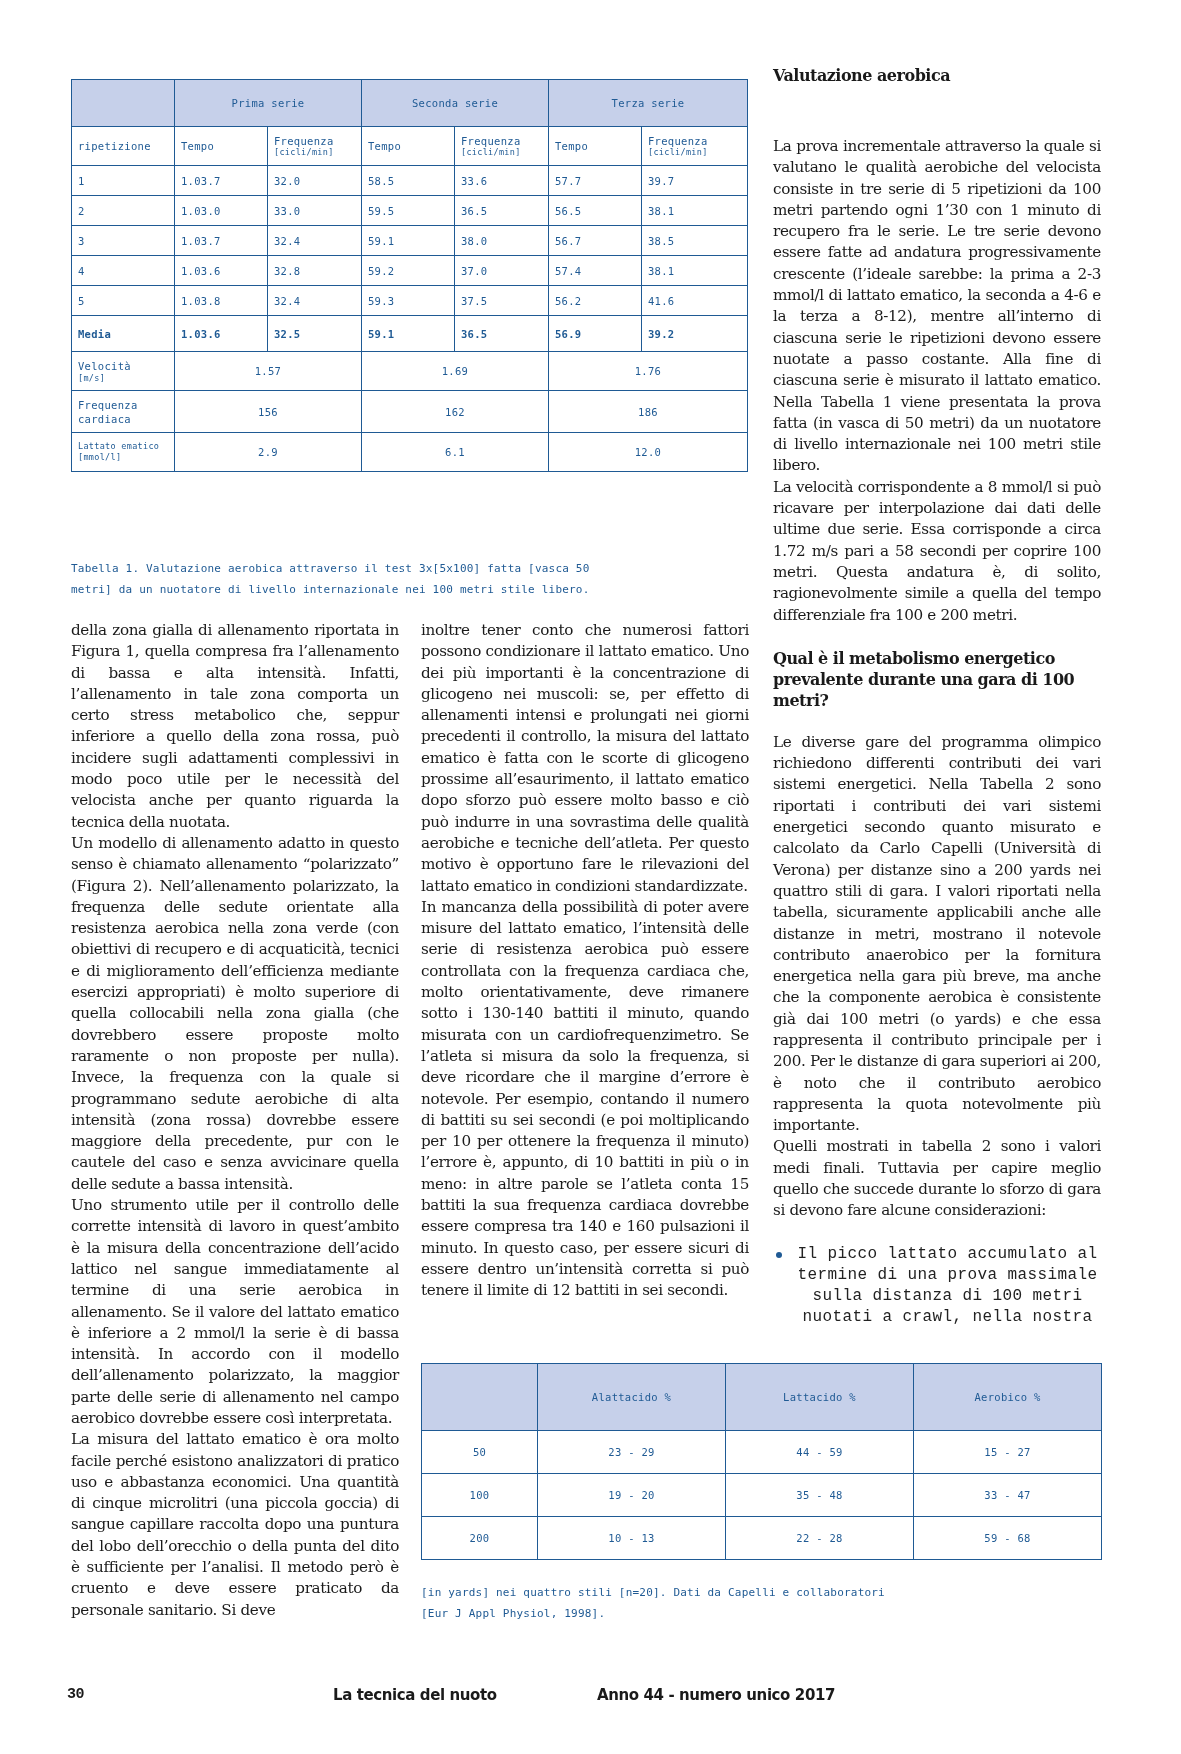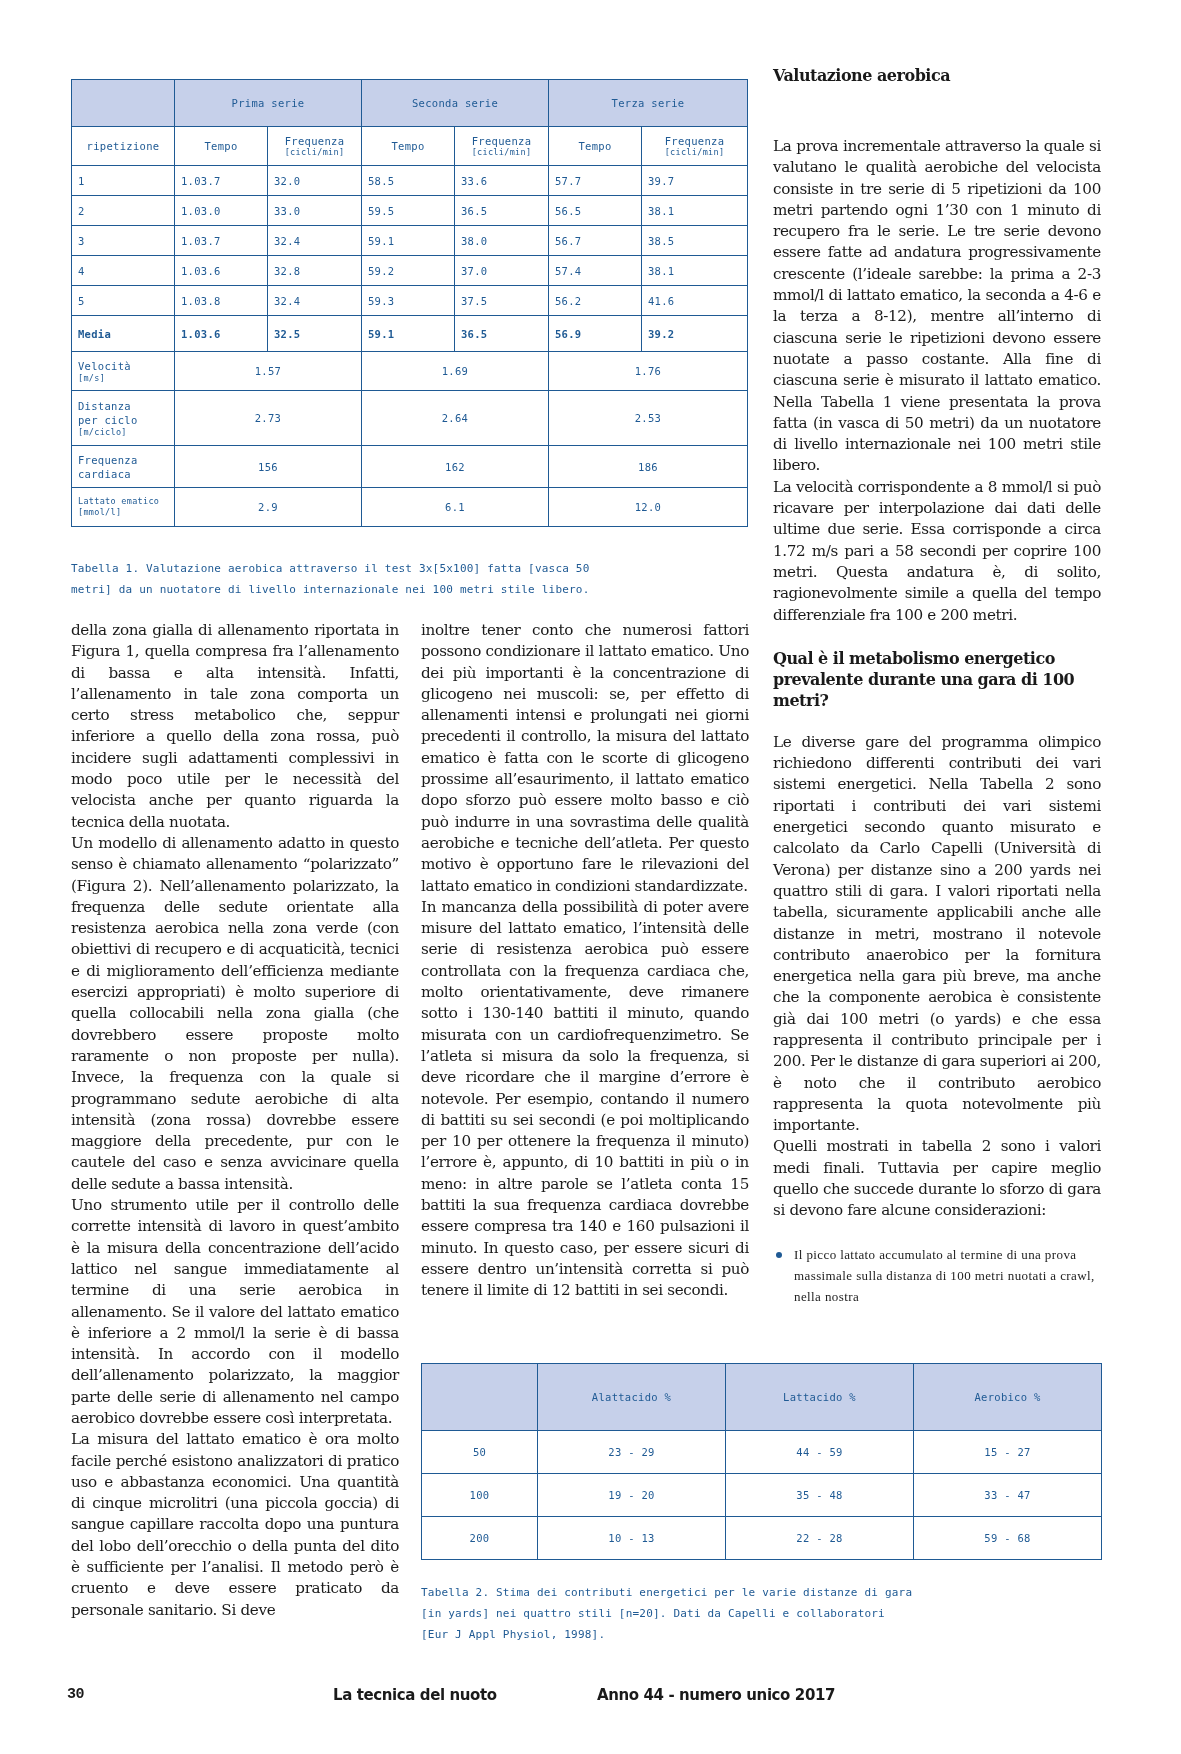--- a/index.html
+++ b/index.html
@@ -2,21 +2,21 @@
 <html><head>
 <meta charset="utf-8">
 <style>
   html, body { margin: 0; padding: 0; background: #ffffff; }
   body { width: 1181px; height: 1754px; position: relative; overflow: hidden; color: #1a1a1a; }
 
   
   .t1 { position: absolute; left: 71px; top: 79px; width: 676px; border-collapse: collapse; table-layout: fixed; }
   .t1 td, .t1 th { border: 1.5px solid #1f5a94; color: #1f5a94; font-family: "DejaVu Sans Mono", monospace; font-size: 10.5px; font-weight: normal; padding: 0 6px; vertical-align: middle; text-align: left; letter-spacing: 0.3px; }
   .t1 thead th { background: #c6d0ea; height: 46px; text-align: center; }
-  .t1 .subhead td { height: 38px; text-align: center; }
+  .t1 .subhead td { height: 38px; }
   .t1 .datarow td { height: 29px; }
   .t1 .mediarow td { height: 35px; font-weight: bold; }
   .t1 .spanrow td { text-align: center; }
   .t1 .spanrow td.lbl { text-align: left; line-height: 14px; }
   .t1 .r-vel td { height: 38px; }
   .t1 .r-dist td { height: 54px; }
   .t1 .r-freq td { height: 41px; }
   .t1 .r-latt td { height: 38px; }
   .small { font-size: 8.5px; display: block; line-height: 11px; }
   .lbl-small { font-size: 8.5px; line-height: 12px; }
@@ -29,21 +29,21 @@
   .col { position: absolute; font-family: "DejaVu Serif", serif; font-size: 15.2px; line-height: 21.3px; color: #1a1a1a; text-align: justify; letter-spacing: -0.35px; }
   .col p { margin: 0; }
   .col-left { left: 71px; top: 620px; width: 328px; }
   .col-mid { left: 421px; top: 620px; width: 328px; }
   .col-right { left: 773px; top: 136px; width: 328px; }
   .h2 { font-family: "DejaVu Serif", serif; font-weight: bold; font-size: 16px; line-height: 21px; color: #1a1a1a; margin: 0; letter-spacing: -0.5px; }
   .h-val { position: absolute; left: 773px; top: 65px; }
   .h-qual { margin-top: 22px !important; margin-bottom: 21px !important; }
   .gap { height: 22px; }
 
-  .bullet { position: relative; font-family: Liberation Serif, serif; font-size: 13px; line-height: 21px; padding-left: 21px; text-align: left; letter-spacing: 0.4px; color: #222; }
+  .bullet { position: relative; font-family: Liberation Mono, monospace; font-size: 16px; line-height: 21px; padding-left: 21px; text-align: center; letter-spacing: 0.4px; color: #222; }
   .bullet .dot { position: absolute; left: 3px; top: 8px; width: 6px; height: 6px; border-radius: 50%; background: #1f5a94; }
 
   
   .t2 { position: absolute; left: 421px; top: 1363px; width: 680px; border-collapse: collapse; table-layout: fixed; }
   .t2 td, .t2 th { border: 1.5px solid #1f5a94; color: #1f5a94; font-family: "DejaVu Sans Mono", monospace; font-size: 10.5px; font-weight: normal; text-align: center; vertical-align: middle; letter-spacing: 0.3px; }
   .t2 thead th { background: #c6d0ea; height: 64px; }
   .t2 tbody td { height: 40px; }
 
   
   .footer { position: absolute; top: 1686px; font-family: "DejaVu Sans", "Liberation Sans", sans-serif; font-weight: bold; font-size: 15px; color: #1a1a1a; letter-spacing: -0.4px; }
@@ -134,26 +134,20 @@
       <td>59.1</td>
       <td>36.5</td>
       <td>56.9</td>
       <td>39.2</td>
     </tr>
     <tr class="spanrow r-vel">
       <td class="lbl"><span>Velocità</span><span class="small">[m/s]</span></td>
       <td colspan="2">1.57</td>
       <td colspan="2">1.69</td>
       <td colspan="2">1.76</td>
-    </tr>
-    <tr class="spanrow r-dist">
-      <td class="lbl"><span>Distanza</span><br><span>per ciclo</span><span class="small">[m/ciclo]</span></td>
-      <td colspan="2">2.73</td>
-      <td colspan="2">2.64</td>
-      <td colspan="2">2.53</td>
     </tr>
     <tr class="spanrow r-freq">
       <td class="lbl"><span>Frequenza</span><br><span>cardiaca</span></td>
       <td colspan="2">156</td>
       <td colspan="2">162</td>
       <td colspan="2">186</td>
     </tr>
     <tr class="spanrow r-latt">
       <td class="lbl lbl-small">
           <span class="small">Lattato ematico</span>
@@ -228,20 +222,19 @@
     <tr>
       <td>200</td>
       <td>10 - 13</td>
       <td>22 - 28</td>
       <td>59 - 68</td>
     </tr>
   </tbody>
 </table>
 
 <div class="caption cap2">
-  <div>Tabella 2. Stima dei contributi energetici per le varie distanze di gara</div>
   <div>[in yards] nei quattro stili [n=20]. Dati da Capelli e collaboratori</div>
   <div>[Eur J Appl Physiol, 1998].</div>
 </div>
 
 <div class="footer f-page">30</div>
 <div class="footer f-mag">La tecnica del nuoto</div>
 <div class="footer f-issue">Anno 44 - numero unico 2017</div>
 
 </body></html>

